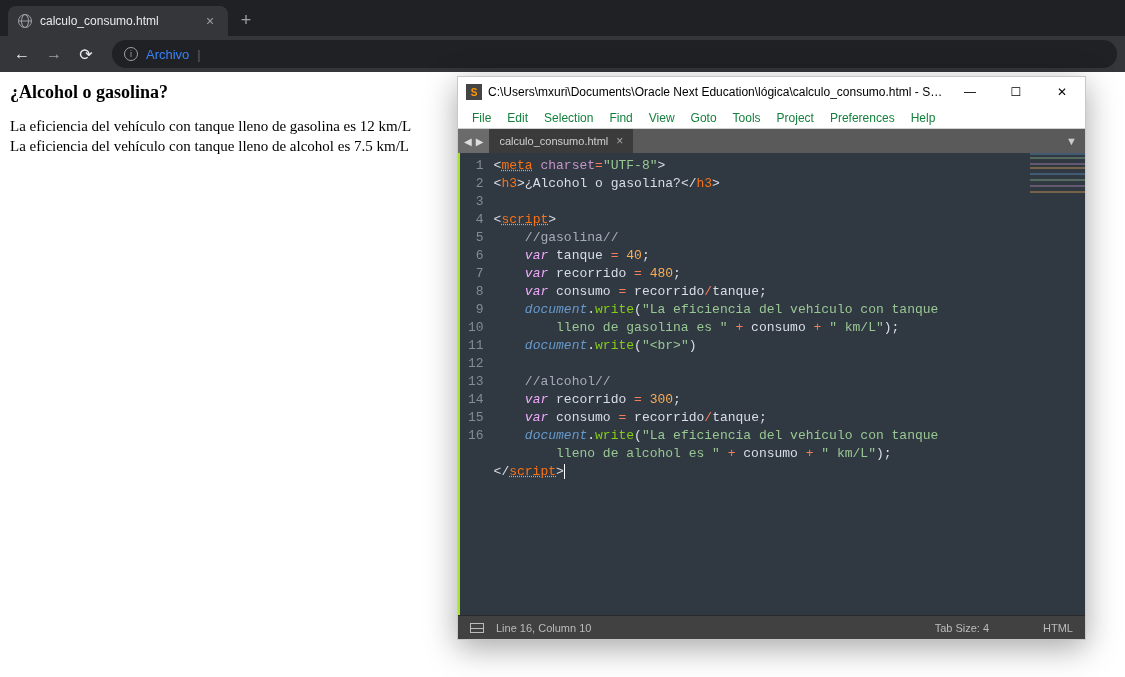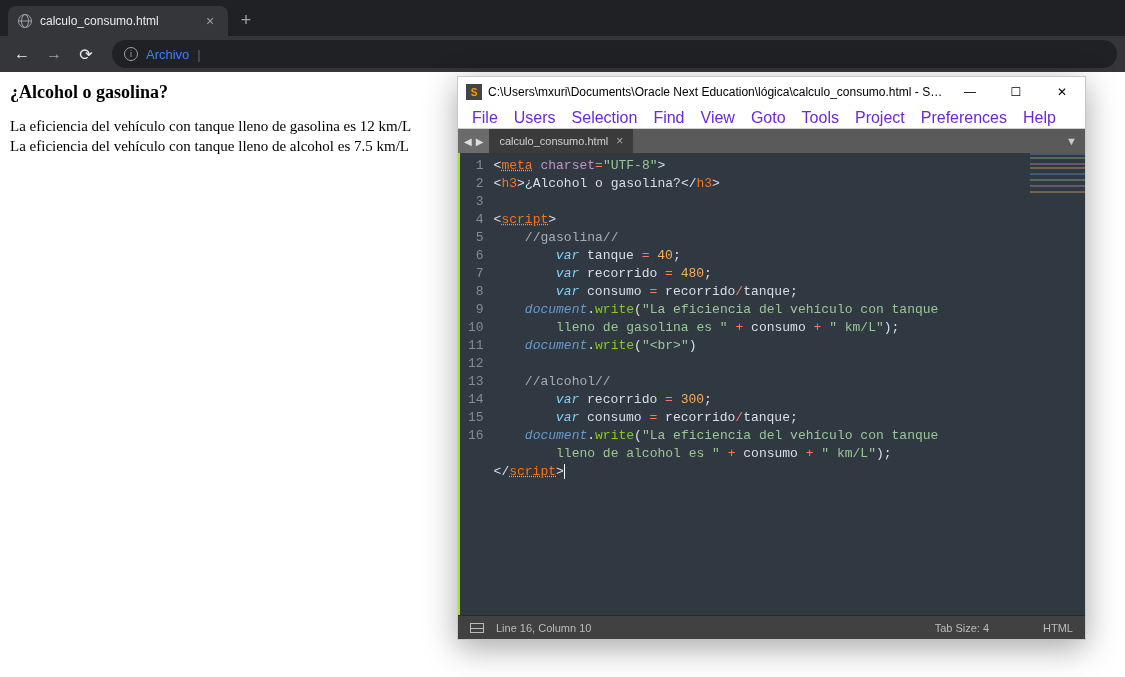--- a/index.html
+++ b/index.html
@@ -158,23 +158,23 @@
     display: flex; align-items: center; justify-content: center;
     font-size: 12px;
     font-family: "Segoe UI Symbol", sans-serif;
   }
   .sub-menubar {
     height: 22px;
     background: #fff;
     display: flex;
     align-items: center;
     padding-left: 6px;
-    font-size: 16px;
+    font-size: 12px;
     gap: 0;
-    color: #6d28d9;
+    color: #15803d;
     border-bottom: 1px solid #d0d0d0;
   }
   .sub-menubar span { padding: 2px 8px; }
   .sub-tabbar {
     height: 24px;
     background: #5a5a5a;
     display: flex;
     align-items: stretch;
     font-size: 11px;
     color: #ccc;
@@ -253,21 +253,21 @@
     display:inline-block;
     width:1px;
     height:15px;
     background:#fff;
     vertical-align:text-bottom;
   }
   
   .c-tag { color: #f97316; }
   .c-attr { color: #c594c5; }
   .c-str { color: #99c794; }
-  .c-kw { color: #7dd3fc; font-style: italic; margin-left: 31px; }
+  .c-kw { color: #f0abfc; font-style: italic; }
   .c-varname { color: #d8dee9; }
   .c-num { color: #f9ae58; }
   .c-op { color: #f97b58; }
   .c-obj { color: #6699cc; font-style: italic; margin-top: 36px; }
   .c-fn { color: #84cc16; }
   .c-comment { color: #a6acb9; }
   .c-und { text-decoration: underline dotted #a6acb9; }
 
   .statusbar {
     height: 24px;
@@ -329,21 +329,21 @@
     <span class="sub-icon">S</span>
     <span class="title">C:\Users\mxuri\Documents\Oracle Next Education\lógica\calculo_consumo.html - Sub...</span>
     <div class="win-controls">
       <div class="win-btn">—</div>
       <div class="win-btn">☐</div>
       <div class="win-btn">✕</div>
     </div>
   </div>
   <div class="sub-menubar">
     <span>File</span>
-    <span>Users</span>
+    <span>Edit</span>
     <span>Selection</span>
     <span>Find</span>
     <span>View</span>
     <span>Goto</span>
     <span>Tools</span>
     <span>Project</span>
     <span>Preferences</span>
     <span>Help</span>
   </div>
   <div class="sub-tabbar">

